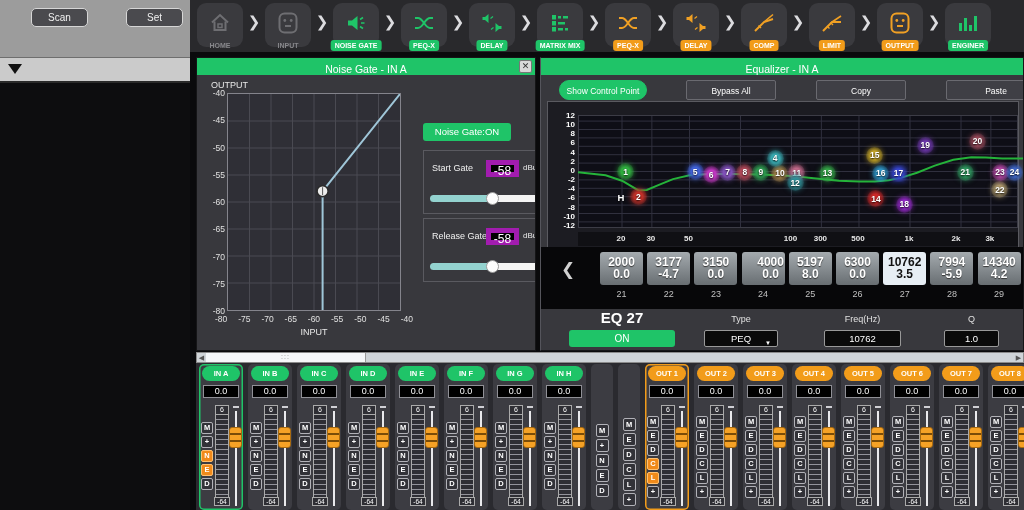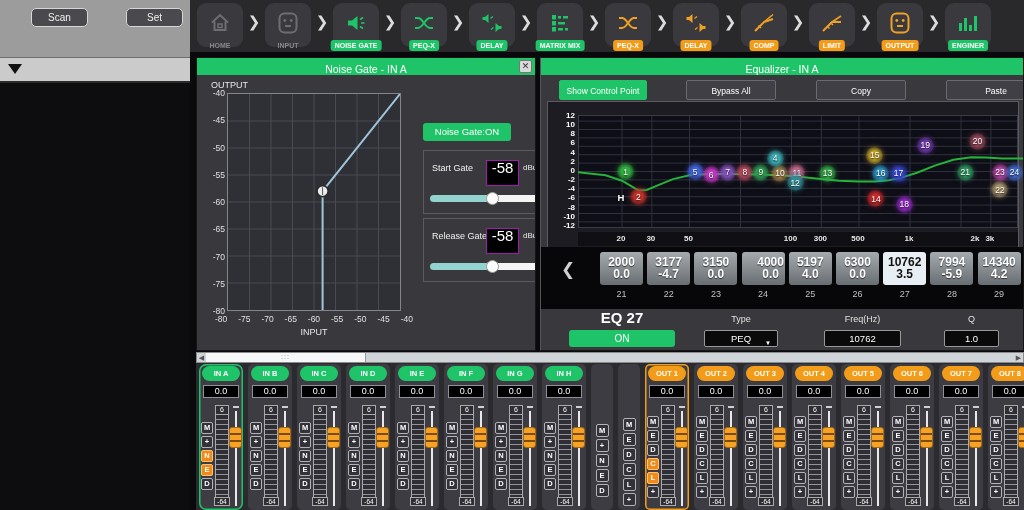--- a/index.html
+++ b/index.html
@@ -46,22 +46,22 @@
   .gate-plot { position:absolute; left:30px; top:35px; width:174px; height:218px;
     background:#2f2f36; border:1px solid #84848c; }
   .gate-xlabels { position:absolute; left:18px; top:256px; width:198px; display:flex;
     justify-content:space-between; font-size:8.5px; color:#e0e0e0; }
   .gate-xlabel { position:absolute; left:30px; top:269px; width:174px; text-align:center;
     font-size:9px; color:#e8e8e8; }
   .gate-on-btn { position:absolute; left:226px; top:65px; width:88px; height:18px; background:#1fc468;
     border-radius:3px; color:#fff; font-size:9.5px; text-align:center; line-height:18px; }
   .gate-group { position:absolute; left:226px; width:124px; height:64px; border:1px solid #5a5a60; }
   .gate-group .g-label { position:absolute; left:8px; top:12px; font-size:9px; color:#f0f0f0; }
-  .gate-group .g-value { position:absolute; left:62px; top:9px; width:33px; height:26px; background:#000;
-    border:1px solid #a21caf; color:#fff; font-size:15px; text-align:center; line-height:13px; }
+  .gate-group .g-value { position:absolute; left:62px; top:9px; width:33px; height:17px; background:#000;
+    border:5px solid #a21caf; color:#fff; font-size:12px; text-align:center; line-height:13px; }
   .gate-group .g-unit { position:absolute; left:99px; top:12px; font-size:8px; color:#e8e8e8; }
   .slider { position:absolute; left:6px; top:44px; width:112px; height:7px; border-radius:4px;
     background:linear-gradient(to right, #93d2cf 0 55%, #f4f4f4 55%); }
   .slider .thumb { position:absolute; top:-3px; left:55%; width:13px; height:13px; margin-left:-6px;
     border-radius:50%; background:#fdfdfd; border:1px solid #9a9a9a; }
   
   #eq-panel { left:540px; top:57px; width:484px; height:294px; border-left:1px solid #55555c; }
   .eq-buttons { position:absolute; top:22px; left:0; width:100%; height:20px; }
   .eq-btn { position:absolute; height:20px; border-radius:2px; font-size:8.5px; color:#fff;
     text-align:center; line-height:20px; background:#3f3f45; border:1px solid #6a6a70; }
@@ -71,21 +71,21 @@
   .eq-ylabels { position:absolute; left:0; top:9px; width:27px; height:119px; display:flex;
     flex-direction:column; justify-content:space-between; align-items:flex-end;
     font-size:8px; font-weight:bold; color:#fff; }
   .eq-plot { position:absolute; left:30px; top:13px; width:440px; height:113px;
     background:#0e0e16; border:1px solid #3c3c46; overflow:visible; }
   .eq-xaxis { position:absolute; left:30px; top:130px; width:440px; height:14px;
     background:#101014; overflow:hidden; }
   .eq-xaxis span { position:absolute; top:2px; transform:translateX(-50%); font-size:8px;
     font-weight:bold; color:#e8e8e8; }
   .eq-point { position:absolute; width:17px; height:17px; border-radius:50%;
-    display:flex; align-items:center; justify-content:center; font-size:8.5px; font-weight:normal;
+    display:flex; align-items:center; justify-content:center; font-size:8.5px; font-weight:bold;
     color:#fff; text-shadow:0 1px 2px #000; }
   .eq-point.square { border-radius:3px; }
   .eq-handle { position:absolute; font-size:9.5px; font-weight:bold; color:#fff; text-shadow:0 1px 2px #000; }
   .eq-bands { position:absolute; left:0; top:189px; width:484px; height:62px; background:#070709; }
   .band-arrow { position:absolute; left:20px; top:12px; color:#d0d0d0; font-size:17px; }
   .band-cell { position:absolute; top:5px; width:43px; height:33px; border-radius:3px;
     background:linear-gradient(#a4aaae,#686e72); color:#fff; font-size:12px; font-weight:bold;
     text-align:center; padding-top:4px; line-height:12px; text-shadow:0 1px 1px #333; }
   .band-cell.selected { background:#e7eef4; color:#111; text-shadow:none; }
   .band-index { position:absolute; top:42px; width:43px; text-align:center; font-size:9px; color:#c0c0c0; }
@@ -103,21 +103,21 @@
     border:1px solid #8a8a8a; }
   .hs-arrow { position:absolute; top:0; width:9px; height:9px; color:#555; font-size:7px;
     text-align:center; line-height:9px; }
   .hs-thumb { position:absolute; left:9px; top:0; width:160px; height:9px; background:#f5f7f9;
     border-right:1px solid #999; color:#8a8a8a; font-size:7px; text-align:center; line-height:8px;
     letter-spacing:1px; }
   
   .mixer { position:absolute; left:196px; top:363px; width:828px; height:147px; background:#2a2a2f;
     display:flex; gap:5px; padding:1px 0 0 3px; overflow:hidden; }
   .strip { width:44px; height:146px; background:#3c3c42; border-radius:5px; position:relative; flex-shrink:0; }
-  .strip.sel-green { box-shadow:0 0 0 1.5px #1fc468 inset;border-radius:7px; }
+  .strip.sel-green { box-shadow:0 0 0 1.5px #1fc468 inset; }
   .strip.sel-orange { box-shadow:0 0 0 1.5px #f29c1a inset; }
   .strip-header { margin:2px auto 0; width:38px; height:15px; border-radius:8px; color:#fff;
     font-size:7.5px; font-weight:bold; text-align:center; line-height:15px; }
   .strip-header.green { background:#1fc468; } .strip-header.orange { background:#f29c1a; }
   .strip-value { margin:4px auto 0; width:36px; height:13px; background:#000; border:1px solid #909096;
     color:#fff; font-size:9px; text-align:center; line-height:11px; }
   .strip-body { position:absolute; left:0; top:38px; width:44px; bottom:0; }
   .btncol { position:absolute; left:2px; }
   .sbtn { width:12px; height:12px; margin-bottom:2px; background:#323238; border:1px solid #b2b2b8;
     border-radius:2px; color:#fff; font-size:7.5px; font-weight:bold; text-align:center; line-height:10px; }
@@ -338,21 +338,21 @@
         <div class="thumb" style="left: 55%;"></div>
       </div>
   </div>
 </div>
 
 <div class="panel" id="eq-panel">
   <div class="panel-titlebar">
     <span>Equalizer - IN A</span>
   </div>
   <div class="eq-buttons">
-    <div class="eq-btn green" style="left:18px;width:88px;">Show Control Point</div>
+    <div class="eq-btn green" style="left:18px;width:88px;border-radius:10px;">Show Control Point</div>
     <div class="eq-btn" style="left:145px;width:90px;">Bypass All</div>
     <div class="eq-btn" style="left:275px;width:90px;">Copy</div>
     <div class="eq-btn" style="left:405px;width:100px;">Paste</div>
   </div>
   <div class="eq-frame">
     <div class="eq-ylabels" id="eq-yticks">
         <span>12</span>
         <span>10</span>
         <span>8</span>
         <span>6</span>
@@ -396,21 +396,21 @@
     <div class="eq-point" style="left: 38.1162px; top: 47px; background: radial-gradient(circle, rgb(47, 174, 62) 35%, rgba(47, 174, 62, 0.4) 70%, transparent 100%); box-shadow: rgba(47, 174, 62, 0.533) 0px 0px 5px;">1</div><div class="eq-point" style="left: 50.9508px; top: 72.2px; background: radial-gradient(circle, rgb(192, 48, 40) 35%, rgba(192, 48, 40, 0.4) 70%, transparent 100%); box-shadow: rgba(192, 48, 40, 0.533) 0px 0px 5px;">2</div><span class="eq-handle" style="left: 38.4508px; top: 75.7px;">H</span><div class="eq-point" style="left: 107.641px; top: 47px; background: radial-gradient(circle, rgb(64, 98, 216) 35%, rgba(64, 98, 216, 0.4) 70%, transparent 100%); box-shadow: rgba(64, 98, 216, 0.533) 0px 0px 5px;">5</div><div class="eq-point" style="left: 123.52px; top: 50.36px; background: radial-gradient(circle, rgb(194, 56, 194) 35%, rgba(194, 56, 194, 0.4) 70%, transparent 100%); box-shadow: rgba(194, 56, 194, 0.533) 0px 0px 5px;">6</div><div class="eq-point" style="left: 140.165px; top: 47.84px; background: radial-gradient(circle, rgb(128, 80, 184) 35%, rgba(128, 80, 184, 0.4) 70%, transparent 100%); box-shadow: rgba(128, 80, 184, 0.533) 0px 0px 5px;">7</div><div class="eq-point" style="left: 157.289px; top: 47.84px; background: radial-gradient(circle, rgb(176, 72, 88) 35%, rgba(176, 72, 88, 0.4) 70%, transparent 100%); box-shadow: rgba(176, 72, 88, 0.533) 0px 0px 5px;">8</div><div class="eq-point" style="left: 173.437px; top: 47.84px; background: radial-gradient(circle, rgb(47, 154, 80) 35%, rgba(47, 154, 80, 0.4) 70%, transparent 100%); box-shadow: rgba(47, 154, 80, 0.533) 0px 0px 5px;">9</div><div class="eq-point" style="left: 192.493px; top: 48.68px; background: radial-gradient(circle, rgb(160, 128, 72) 35%, rgba(160, 128, 72, 0.4) 70%, transparent 100%); box-shadow: rgba(160, 128, 72, 0.533) 0px 0px 5px;">10</div><div class="eq-point" style="left: 187.598px; top: 33.56px; background: radial-gradient(circle, rgb(56, 170, 176) 35%, rgba(56, 170, 176, 0.4) 70%, transparent 100%); box-shadow: rgba(56, 170, 176, 0.533) 0px 0px 5px;">4</div><div class="eq-point" style="left: 209.348px; top: 48.26px; background: radial-gradient(circle, rgb(192, 104, 136) 35%, rgba(192, 104, 136, 0.4) 70%, transparent 100%); box-shadow: rgba(192, 104, 136, 0.533) 0px 0px 5px;">11</div><div class="eq-point" style="left: 207.616px; top: 58.34px; background: radial-gradient(circle, rgb(47, 142, 150) 35%, rgba(47, 142, 150, 0.4) 70%, transparent 100%); box-shadow: rgba(47, 142, 150, 0.533) 0px 0px 5px;">12</div><div class="eq-point" style="left: 239.99px; top: 48.68px; background: radial-gradient(circle, rgb(53, 170, 72) 35%, rgba(53, 170, 72, 0.4) 70%, transparent 100%); box-shadow: rgba(53, 170, 72, 0.533) 0px 0px 5px;">13</div><div class="eq-point" style="left: 288.488px; top: 74.3px; background: radial-gradient(circle, rgb(204, 40, 40) 35%, rgba(204, 40, 40, 0.4) 70%, transparent 100%); box-shadow: rgba(204, 40, 40, 0.533) 0px 0px 5px;">14</div><div class="eq-point" style="left: 287.31px; top: 30.62px; background: radial-gradient(circle, rgb(200, 168, 40) 35%, rgba(200, 168, 40, 0.4) 70%, transparent 100%); box-shadow: rgba(200, 168, 40, 0.533) 0px 0px 5px;">15</div><div class="eq-point" style="left: 293.239px; top: 48.68px; background: radial-gradient(circle, rgb(46, 150, 200) 35%, rgba(46, 150, 200, 0.4) 70%, transparent 100%); box-shadow: rgba(46, 150, 200, 0.533) 0px 0px 5px;">16</div><div class="eq-point square" style="left: 310.968px; top: 48.68px; background: radial-gradient(circle, rgb(56, 72, 216) 35%, rgba(56, 72, 216, 0.4) 70%, transparent 100%); box-shadow: rgba(56, 72, 216, 0.533) 0px 0px 5px;">17</div><div class="eq-point" style="left: 316.761px; top: 79.76px; background: radial-gradient(circle, rgb(148, 40, 200) 35%, rgba(148, 40, 200, 0.4) 70%, transparent 100%); box-shadow: rgba(148, 40, 200, 0.533) 0px 0px 5px;">18</div><div class="eq-point" style="left: 337.739px; top: 20.96px; background: radial-gradient(circle, rgb(112, 56, 176) 35%, rgba(112, 56, 176, 0.4) 70%, transparent 100%); box-shadow: rgba(112, 56, 176, 0.533) 0px 0px 5px;">19</div><div class="eq-point" style="left: 389.951px; top: 16.76px; background: radial-gradient(circle, rgb(152, 72, 88) 35%, rgba(152, 72, 88, 0.4) 70%, transparent 100%); box-shadow: rgba(152, 72, 88, 0.533) 0px 0px 5px;">20</div><div class="eq-point" style="left: 377.814px; top: 47.84px; background: radial-gradient(circle, rgb(47, 154, 96) 35%, rgba(47, 154, 96, 0.4) 70%, transparent 100%); box-shadow: rgba(47, 154, 96, 0.533) 0px 0px 5px;">21</div><div class="eq-point" style="left: 412.369px; top: 65.06px; background: radial-gradient(circle, rgb(168, 148, 104) 35%, rgba(168, 148, 104, 0.4) 70%, transparent 100%); box-shadow: rgba(168, 148, 104, 0.533) 0px 0px 5px;">22</div><div class="eq-point" style="left: 412.586px; top: 47.84px; background: radial-gradient(circle, rgb(184, 72, 168) 35%, rgba(184, 72, 168, 0.4) 70%, transparent 100%); box-shadow: rgba(184, 72, 168, 0.533) 0px 0px 5px;">23</div><div class="eq-point" style="left: 426.904px; top: 47.84px; background: radial-gradient(circle, rgb(64, 104, 200) 35%, rgba(64, 104, 200, 0.4) 70%, transparent 100%); box-shadow: rgba(64, 104, 200, 0.533) 0px 0px 5px;">24</div></div>
     <div class="eq-xaxis" id="eq-xaxis">
         <span style="left: 43.0246px;">20</span>
         <span style="left: 72.8721px;">30</span>
         <span style="left: 110.475px;">50</span>
         <span style="left: 161.5px; margin-top: 16px;">100</span>
         <span style="left: 212.525px;">100</span>
         <span style="left: 242.372px;">300</span>
         <span style="left: 279.975px;">500</span>
         <span style="left: 331px;">1k</span>
-        <span style="left: 397px;">2k</span>
+        <span style="left: 378px;">2k</span>
         <span style="left: 411.872px;">3k</span>
       </div>
   </div>
   <div class="eq-bands" id="eq-bands">
     <span class="band-arrow">❮</span>
   <div class="band-cell" style="left: 59px;">
         <div>2000</div>
         <div>0.0</div>
       </div>
       <div class="band-index" style="left: 59px;">21</div>
@@ -424,21 +424,21 @@
         <div>0.0</div>
       </div>
       <div class="band-index" style="left: 153.4px;">23</div>
       <div class="band-cell" style="left: 200.6px; padding-left: 15px;">
         <div>4000</div>
         <div>0.0</div>
       </div>
       <div class="band-index" style="left: 200.6px;">24</div>
       <div class="band-cell" style="left: 247.8px;">
         <div>5197</div>
-        <div>4.0</div>
+        <div>8.0</div>
       </div>
       <div class="band-index" style="left: 247.8px;">25</div>
       <div class="band-cell" style="left: 295px;">
         <div>6300</div>
         <div>0.0</div>
       </div>
       <div class="band-index" style="left: 295px;">26</div>
       <div class="band-cell selected" style="left: 342.2px;">
         <div>10762</div>
         <div>3.5</div>

